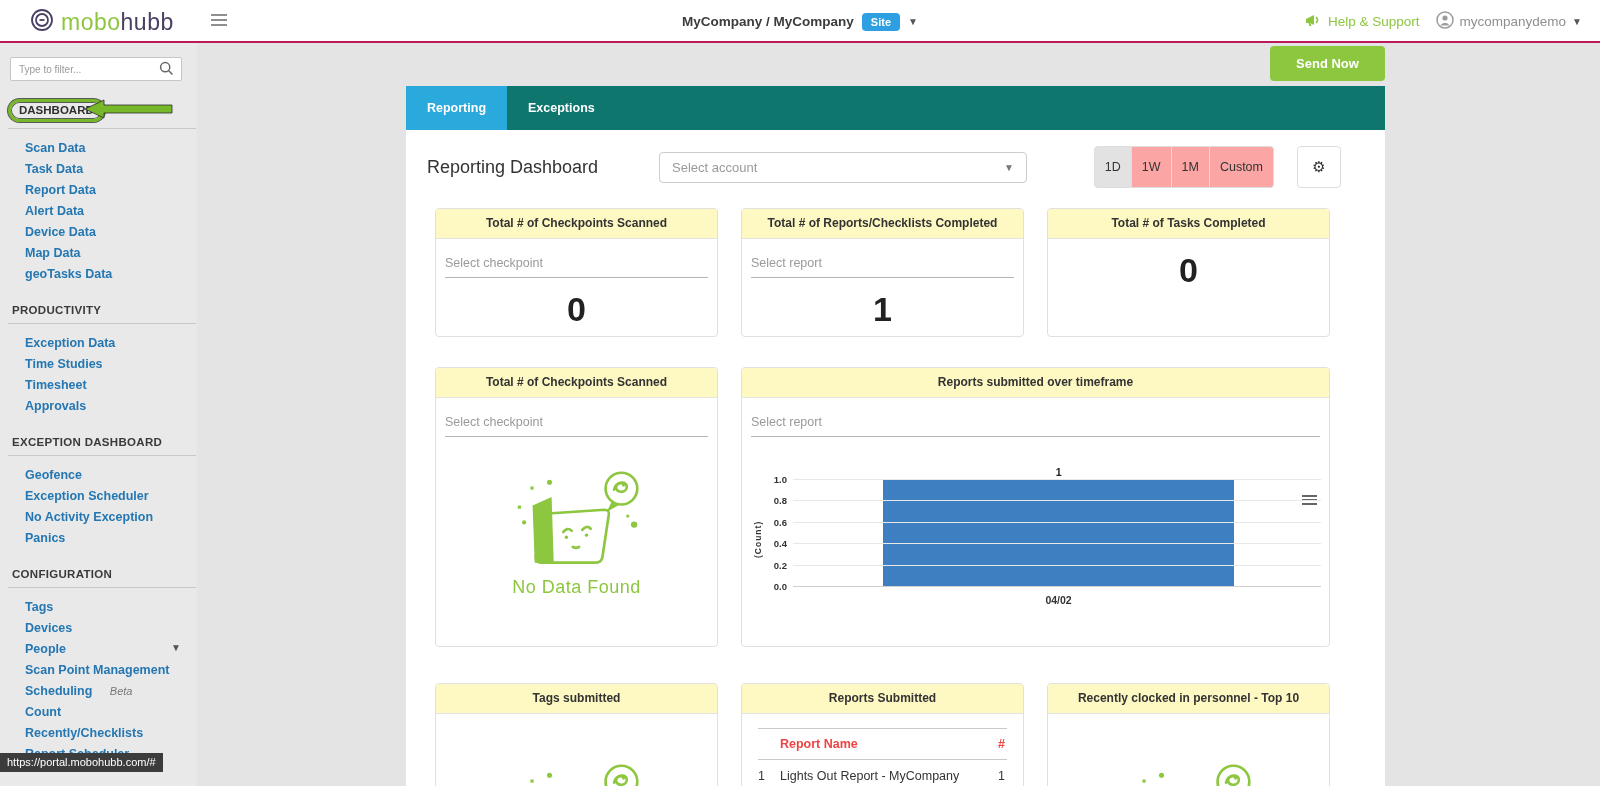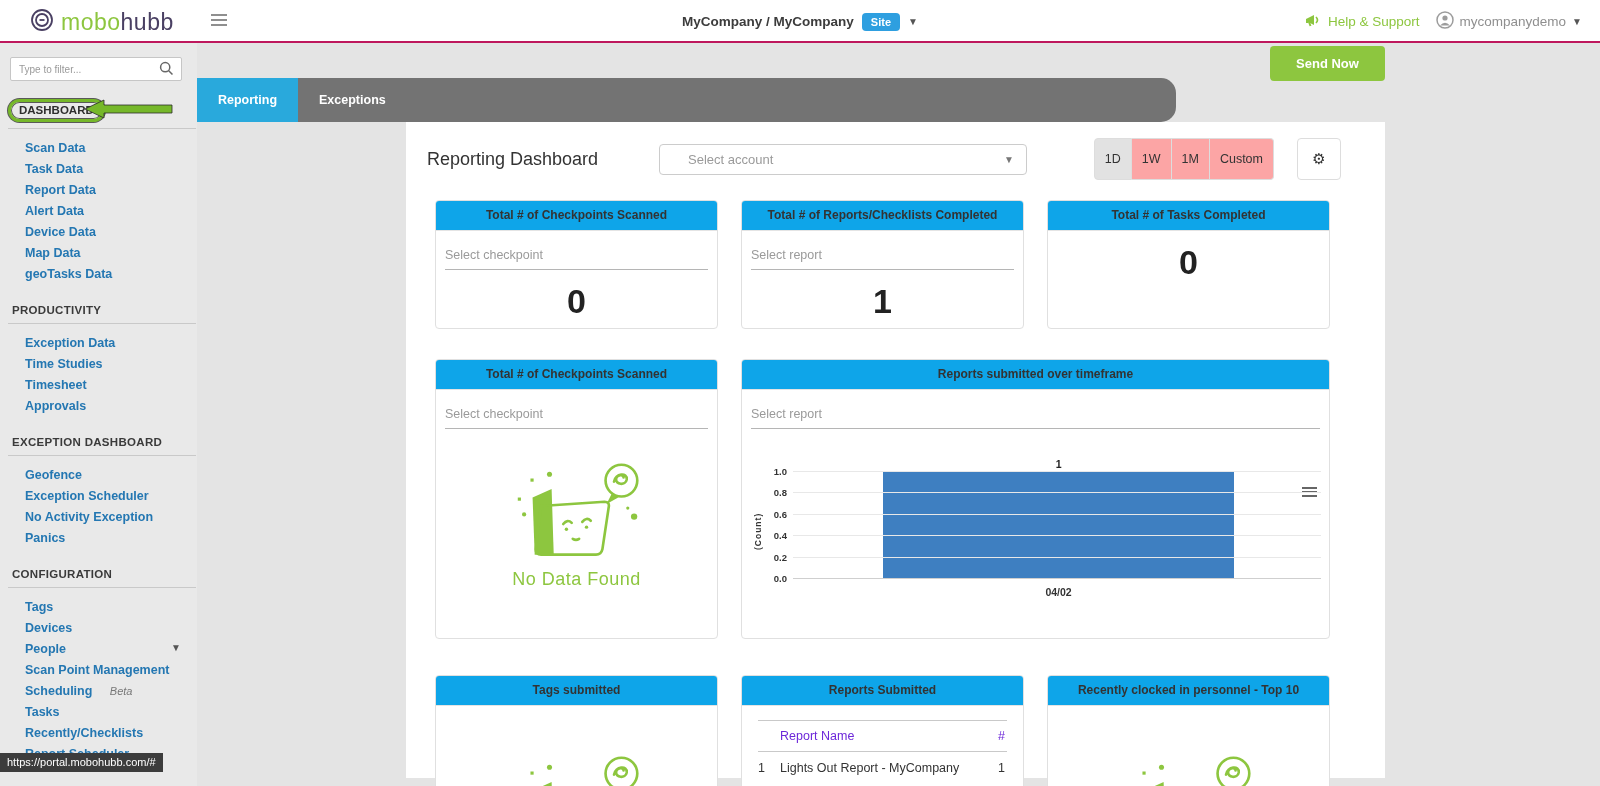--- a/index.html
+++ b/index.html
@@ -48,51 +48,51 @@
   .dash-wrap { position:relative; margin:18px 0 0 8px; height:22px; }
   .dash-ring { display:inline-block; padding:2px 8px 3px; border:3px solid #76b82a; border-radius:12px;
     box-shadow:0 0 0 1px rgba(40,40,40,.75), inset 0 0 0 1px rgba(40,40,40,.75);
     font-size:11.5px; font-weight:bold; color:#2e2e2e; background:#e9e9e9; }
   .dash-arrow { position:absolute; left:77px; top:0; }
   .status-tip { position:absolute; left:0; bottom:14px; background:#3c3c3c; color:#fff;
     font-size:11px; padding:3px 7px 4px; white-space:nowrap; z-index:50; }
 
   
   .main { flex:1; position:relative; }
-  .send-row { height:35px; position:relative; }
+  .send-row { height:43px; position:relative; }
   .send-btn { position:absolute; left:1073px; top:3px; width:115px; height:35px;
     background:#8dc63f; border:none; border-radius:4px; color:#fff; font-weight:bold;
     font-size:13px; cursor:pointer; font-family:inherit; }
-  .tabbar { width:979px; height:44px; background:#737373; display:flex;border-radius:15px; }
+  .tabbar { margin-left:209px; width:979px; height:44px; background:#0f766e; display:flex; }
   .tab { height:44px; line-height:44px; padding:0 21px; color:#fff; font-size:12.5px;
     font-weight:bold; cursor:pointer; }
   .tab.active { background:#29a9dc; }
   .panel { margin-left:209px; width:979px; height:656px; background:#fff; }
 
   .panel-head { display:flex; align-items:center; padding:16px 44px 0 21px; }
   .page-title { font-size:18px; color:#333; font-weight:500; width:232px; }
   .account-select { position:relative; width:368px; height:31px; border:1px solid #ccc;
-    border-radius:4px; background:#fff; line-height:29px; padding-left:28px;
+    border-radius:4px; background:#fff; line-height:29px; padding-left:12px;
     color:#9a9a9a; font-size:13px; cursor:pointer; }
   .account-select .caret { position:absolute; right:12px; top:0; line-height:29px; color:#777; }
   .head-spacer { flex:1; }
   .range-group { display:flex; }
   .range-btn { height:42px; min-width:37px; padding:0 10px; background:#fca5a5; border:1px solid #ddd;
     border-left-width:0; font-size:12.5px; color:#333; cursor:pointer; font-family:inherit; }
   .range-btn:first-child { border-left-width:1px; border-radius:4px 0 0 4px; }
   .range-btn:last-child { border-radius:0 4px 4px 0; }
   .range-btn.active { background:#e2e2e2; }
   .gear-btn { margin-left:23px; width:44px; height:42px; background:#fff; border:1px solid #ddd;
     border-radius:4px; font-size:15px; color:#333; cursor:pointer; font-family:inherit; }
 
   .cards { padding:0 55px 0 29px; }
   .grid3 { display:grid; grid-template-columns:283px 283px 283px; column-gap:23px; }
   .card { background:#fff; border:1px solid #e0e0e0; border-radius:4px; overflow:hidden; }
   .card-head { height:30px; line-height:29px; text-align:center; font-size:12px; font-weight:bold;
-    color:#333; background:#0ea5e9; border-bottom:1px solid #e4e4e4; }
+    color:#333; background:#fef9c3; border-bottom:1px solid #e4e4e4; }
   .select-line { position:relative; margin:14px 9px 0; }
   .select-line input { width:100%; border:none; border-bottom:1px solid #b5b5b5; background:transparent;
     font-size:12.5px; color:#333; padding:0 0 7px 0; outline:none; font-family:inherit; }
   .select-line input::placeholder { color:#9a9a9a; }
   .big-number { text-align:center; font-size:34px; font-weight:600; color:#222; margin-top:12px; }
   .row1 { margin-top:20px; }
   .row1 .card { height:129px; }
   .row2 { margin-top:30px; display:grid; grid-template-columns:283px 589px; column-gap:23px; }
   .row2 .card { height:280px; }
   .row3 { margin-top:36px; }
@@ -120,21 +120,21 @@
   .chart-bar { position:absolute; left:17%; width:66.6%; bottom:0; }
   .bar-label { position:absolute; left:50%; top:-13px; transform:translateX(-50%);
     font-size:10.5px; font-weight:bold; color:#222; }
   .x-axis { position:relative; margin-left:43px; height:22px; }
   .x-tick { position:absolute; left:50.3%; transform:translateX(-50%); top:8px;
     font-size:10.5px; font-weight:bold; color:#333; }
 
   
   .rtable { margin:14px 16px 0; }
   .rule { height:1px; background:#c9c9c9; }
-  .rt-head { display:flex; padding:8px 2px 8px 22px; font-size:12.5px; font-weight:normal; color:#6d28d9; }
+  .rt-head { display:flex; padding:8px 2px 8px 22px; font-size:12.5px; font-weight:bold; color:#ef4444; }
   .rt-head .col-count { margin-left:auto; }
   .rt-row { display:flex; padding:9px 2px 8px 0; font-size:12.5px; color:#333; }
   .rt-row .idx { width:22px; }
   .rt-row .col-count { margin-left:auto; }
 
   svg .g-stroke { stroke:#8dc63f; fill:none; stroke-width:2.5; stroke-linecap:round; stroke-linejoin:round; }
   svg .g-fill { fill:#8dc63f; }
 </style>
 </head>
 <body>
@@ -262,21 +262,21 @@
     <a class="side-item">Devices</a>
     <a class="side-item">
       <span>People</span>
       <span class="row-caret">▼</span>
     </a>
     <a class="side-item">Scan Point Management</a>
     <a class="side-item">
       <span>Scheduling</span>
       <span class="beta">Beta</span>
     </a>
-    <a class="side-item">Tasks</a>
+    <a class="side-item">Count</a>
     <a class="side-item">Recently/Checklists</a>
     <a class="side-item">Report Scheduler</a>
 
     <div class="status-tip">https://portal.mobohubb.com/#</div>
   </nav>
 
   <main class="main">
     <div class="send-row">
       <button class="send-btn">Send Now</button>
     </div>

